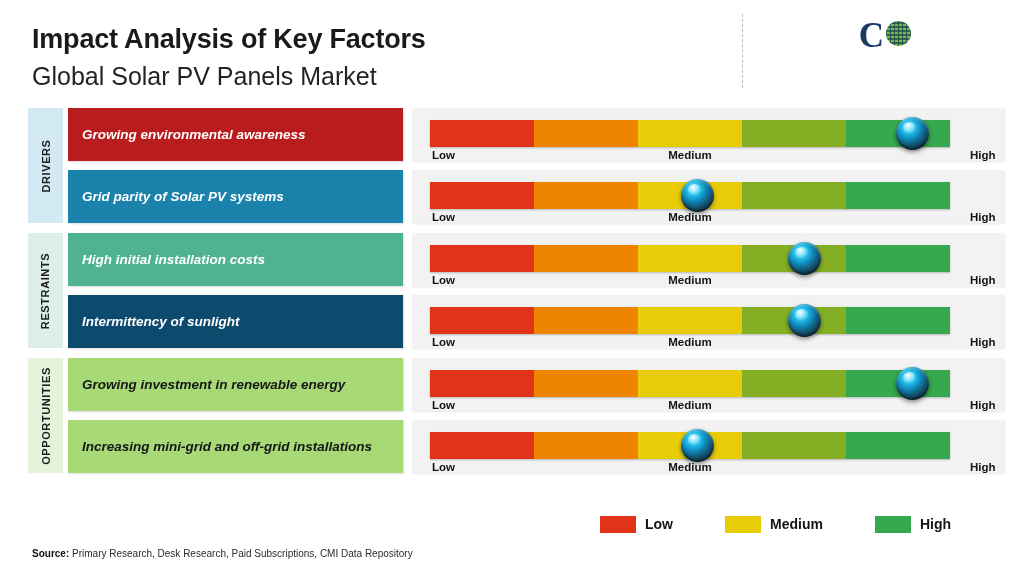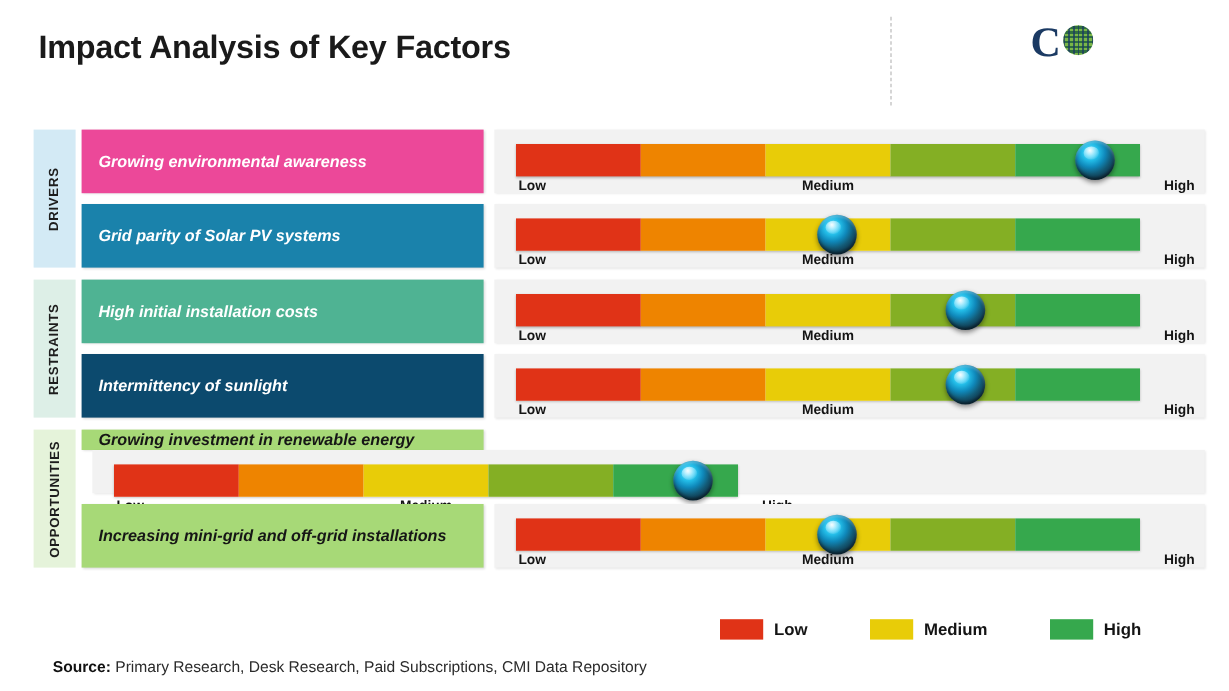--- a/index.html
+++ b/index.html
@@ -270,55 +270,56 @@
 
   .legend-text {
     font-size: 14px;
     font-weight: bold;
     color: #141414;
   }
 
   
   .footer {
     position: absolute;
-    left: 44px;
+    left: 32px;
     top: 548px;
-    font-size: 13px;
+    font-size: 10px;
     color: #2b2b2b;
     white-space: nowrap;
     text-align: right;
   }
   .footer b { font-weight: bold; color: #111; }
 </style>
 </head>
 <body>
 
 <div class="slide">
 
   <div class="header">
     <div class="title-block">
       <div class="title-main">Impact Analysis of Key Factors</div>
+      <div class="title-sub">Global Solar PV Panels Market</div>
     </div>
 
     <div class="logo-wrap">
       <div class="logo-top">
         <span class="logo-c">C</span>
         <span class="logo-globe"></span>
       </div>
     </div>
   </div>
 
   <div class="matrix">
       <div class="group" style="top: 0px; height: 115px;">
         <div class="group-tab" style="background: rgb(211, 234, 245);">
           <span class="group-tab-label">DRIVERS</span>
         </div>
         <div class="group-rows">
           <div class="row" style="top: 0px; height: 53px;">
-            <div class="factor-box" style="background: #ec4899; color: rgb(255, 255, 255);">
+            <div class="factor-box" style="background: #b91c1c; color: rgb(255, 255, 255);">
               <span>Growing environmental awareness</span>
             </div>
             <div class="gauge-panel">
               <div class="gauge-bar">
                 <div class="seg" style="background: rgb(224, 51, 23);"></div>
                 <div class="seg" style="background: rgb(238, 132, 0);"></div>
                 <div class="seg" style="background: rgb(232, 204, 8);"></div>
                 <div class="seg" style="background: rgb(132, 175, 36);"></div>
                 <div class="seg" style="background: rgb(54, 168, 77);"></div>
               </div>
@@ -397,21 +398,21 @@
               </div>
             </div>
           </div>
         </div>
       </div>
       <div class="group" style="top: 250px; height: 115px;">
         <div class="group-tab" style="background: rgb(229, 243, 218);">
           <span class="group-tab-label">OPPORTUNITIES</span>
         </div>
         <div class="group-rows">
-          <div class="row" style="top: 0px; height: 53px; flex-direction: column;">
+          <div class="row" style="top: 0px; height: 53px;">
             <div class="factor-box" style="background: rgb(167, 217, 119); color: rgb(22, 22, 22);">
               <span>Growing investment in renewable energy</span>
             </div>
             <div class="gauge-panel">
               <div class="gauge-bar">
                 <div class="seg" style="background: rgb(224, 51, 23);"></div>
                 <div class="seg" style="background: rgb(238, 132, 0);"></div>
                 <div class="seg" style="background: rgb(232, 204, 8);"></div>
                 <div class="seg" style="background: rgb(132, 175, 36);"></div>
                 <div class="seg" style="background: rgb(54, 168, 77);"></div>

